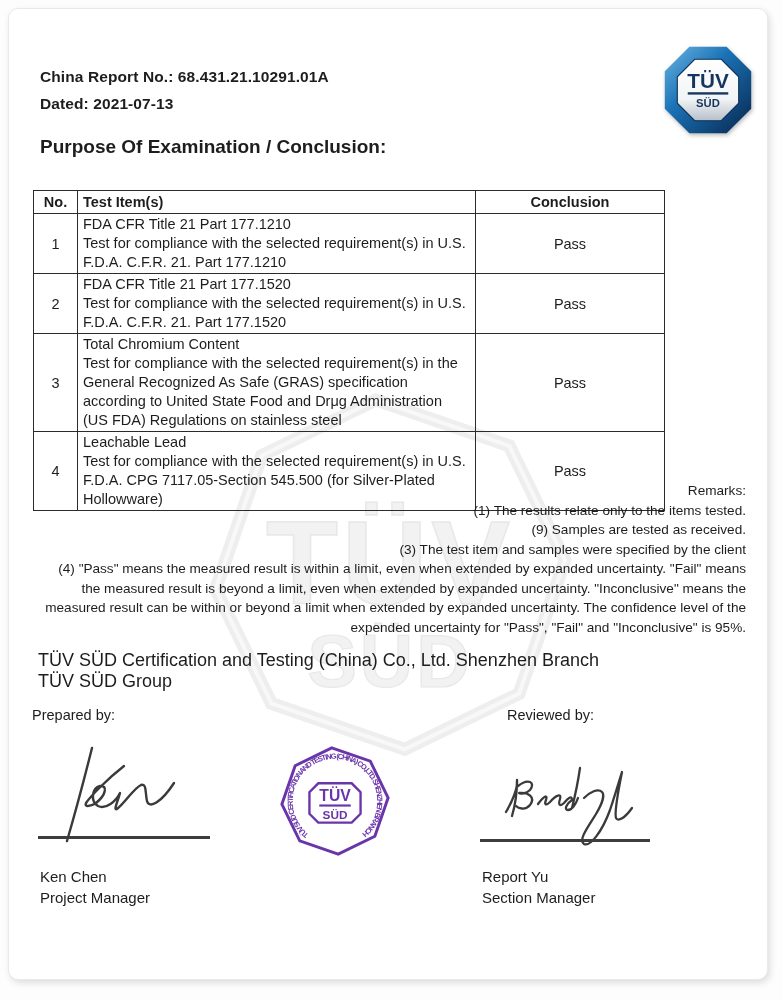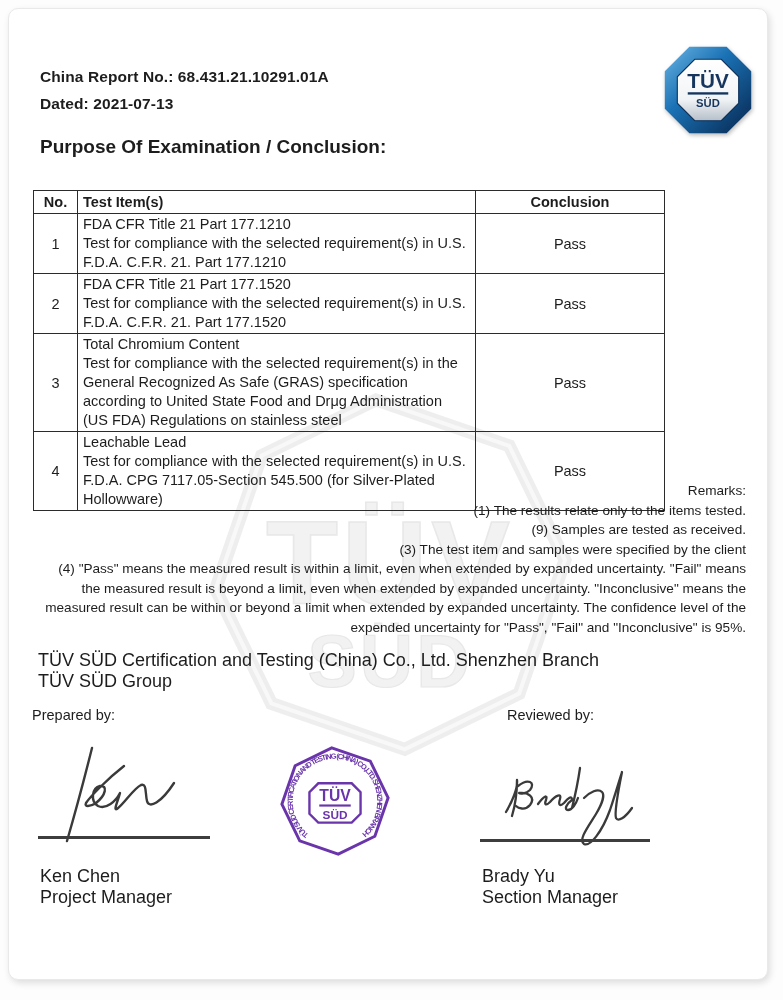--- a/index.html
+++ b/index.html
@@ -23,21 +23,21 @@
   td.cell-item{line-height:19px;}
   .item-title{font-weight:normal;}
   
   .remarks{left:38px;top:481px;width:708px;font-size:13.6px;line-height:19.5px;}
   .remarks .r-item{margin:0;text-align:right;}
   
   .company{left:38px;top:650px;font-size:18px;line-height:21px;}
   
   .label{font-size:14.5px;}
   .sig-line{height:2.6px;background:#3d3d3d;z-index:3;}
-  .name-block{font-size:18px;line-height:21px;}
+  .name-block{font-size:15px;line-height:21px;}
   
   .wm{left:198px;top:382px;z-index:0;opacity:.85;}
   .logo{left:663px;top:45px;filter:drop-shadow(1.5px 2.5px 2px rgba(0,0,0,.28));z-index:2;}
   .stamp{left:276px;top:742px;z-index:4;}
   .sig{z-index:3;}
 </style>
 </head>
 <body>
 
 <div class="page">
@@ -164,16 +164,16 @@
     <path d="M 92,18 C 90,32 86,50 84,58 M 84,50 C 78,54 76,60 80,60 C 84,60 88,54 90,48"></path>
     <path d="M 96,48 C 102,42 110,38 114,42 C 117,45 114,54 108,64 C 100,77 90,90 96,94 C 102,97 114,82 122,60 C 128,42 132,28 134,22 C 130,42 126,62 128,68 C 130,72 137,68 144,58"></path>
   </svg>
   <div class="abs sig-line" style="left:480px;top:839px;width:170px;"></div>
 
   <div class="abs z name-block" style="left:40px;top:866px;">
     <div>Ken Chen</div>
     <div>Project Manager</div>
   </div>
   <div class="abs z name-block" style="left:482px;top:866px;">
-    <div>Brady Yu</div>
+    <div>Report Yu</div>
     <div>Section Manager</div>
   </div>
 </div>
 
 </body></html>

